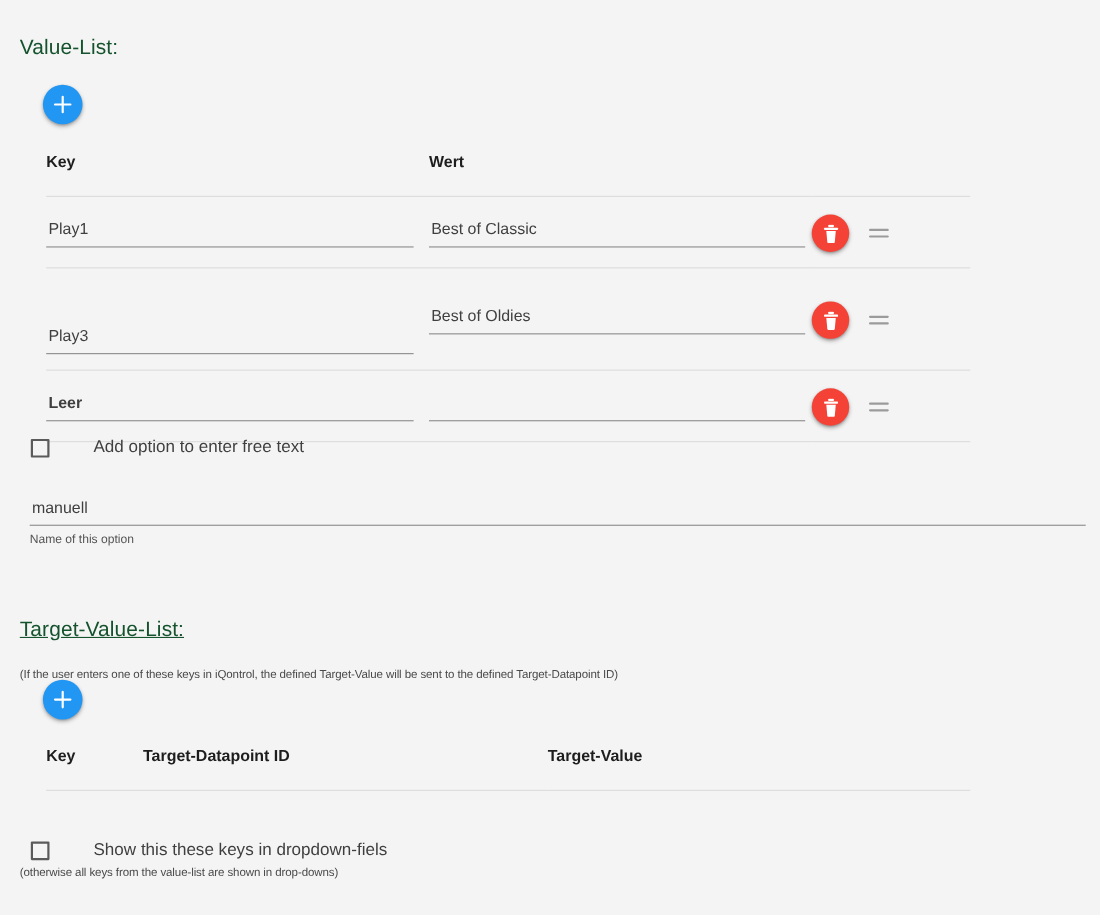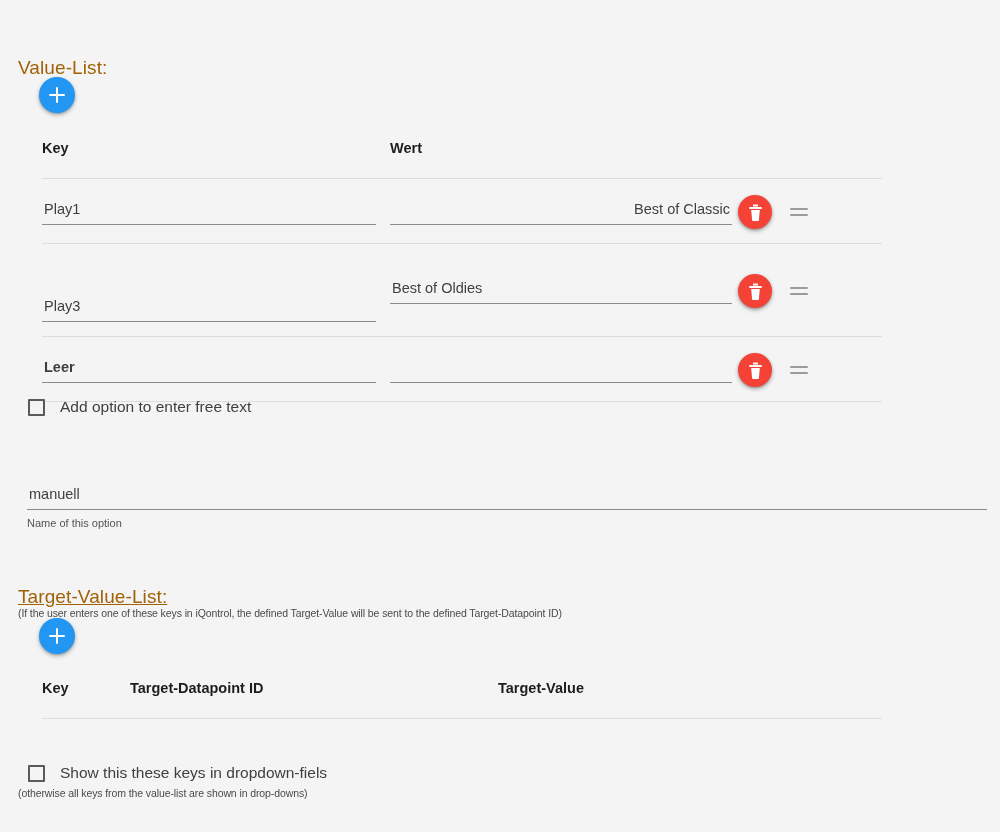--- a/index.html
+++ b/index.html
@@ -13,23 +13,22 @@
     font-family: "Liberation Sans", sans-serif;
     color: #3a3a3a;
     overflow: hidden;
     position: relative;
   }
 
   
   .section-title {
     font-size: 19px;
     font-weight: 400;
-    color: #a16207;
+    color: #14532d;
     letter-spacing: .1px;
-    margin-top: 24px;
   }
   .section-hint {
     font-size: 10.5px;
     color: #4a4a4a;
     letter-spacing: -.1px;
   }
 
   
   .fab {
     width: 36px;
@@ -128,21 +127,21 @@
     height: 2px;
     background: #9b9b9b;
     border-radius: 1px;
   }
   .drag-handle span + span { margin-top: 4px; }
 
   
   .cb-row {
     display: flex;
     align-items: center;
-    gap: 15px;
+    gap: 40px;
   }
   .cb-box {
     width: 17px;
     height: 17px;
     border: 2px solid #5a5a5a;
     background: transparent;
     border-radius: 1px;
     cursor: pointer;
     flex: none;
     padding: 0;
@@ -168,21 +167,21 @@
     color: #6f6f6f;
     text-align: center;
     white-space: nowrap;
     overflow: hidden;
     height: 10px;
   }
   #valueListTitle   { position: absolute; left: 18px;  top: 33px; }
   #addValueBtn      { position: absolute; left: 39px;  top: 77px; }
   #valueTable       { position: absolute; left: 42px;  top: 140px; width: 840px; }
   #freeTextRow      { position: absolute; left: 28px;  top: 398px; }
-  #manuellWrap      { position: absolute; left: 27px;  top: 452px; width: 960px; margin-top: 32px; }
+  #manuellWrap      { position: absolute; left: 27px;  top: 452px; width: 960px; }
   #targetTitle      { position: absolute; left: 18px;  top: 562px; text-decoration: underline; }
   #targetHint       { position: absolute; left: 18px;  top: 607px; }
   #addTargetBtn     { position: absolute; left: 39px;  top: 618px; }
   #targetTable      { position: absolute; left: 42px;  top: 680px; width: 840px; }
   #showKeysRow      { position: absolute; left: 28px;  top: 764px; }
   #showKeysHint     { position: absolute; left: 18px;  top: 787px; }
 </style>
 </head>
 <body>
 
@@ -205,21 +204,21 @@
       <th></th>
     </tr>
   </thead>
   <tbody>
 
     <tr>
       <td>
         <input class="uline-input" style="width: 330px;" value="Play1">
       </td>
       <td>
-        <input class="uline-input" style="width: 338px; text-align: right;" value="Best of Classic">
+        <input class="uline-input" style="width: 338px;" value="Best of Classic">
       </td>
       <td>
         <div class="row-actions">
           <button class="del-btn" aria-label="delete">
             <svg width="15" height="17" viewBox="0 0 15 17" aria-hidden="true">
               <rect x="5" y="0.4" width="5" height="2.2" rx="0.5" fill="#fff"></rect>
               <rect x="1.2" y="3" width="12.6" height="2" rx="0.6" fill="#fff"></rect>
               <path d="M3.2 6 h8.6 l-0.9 10.2 a0.8 0.8 0 0 1 -0.8 0.7 h-5.2 a0.8 0.8 0 0 1 -0.8 -0.7 z" fill="#fff"></path>
             </svg>
           </button>

